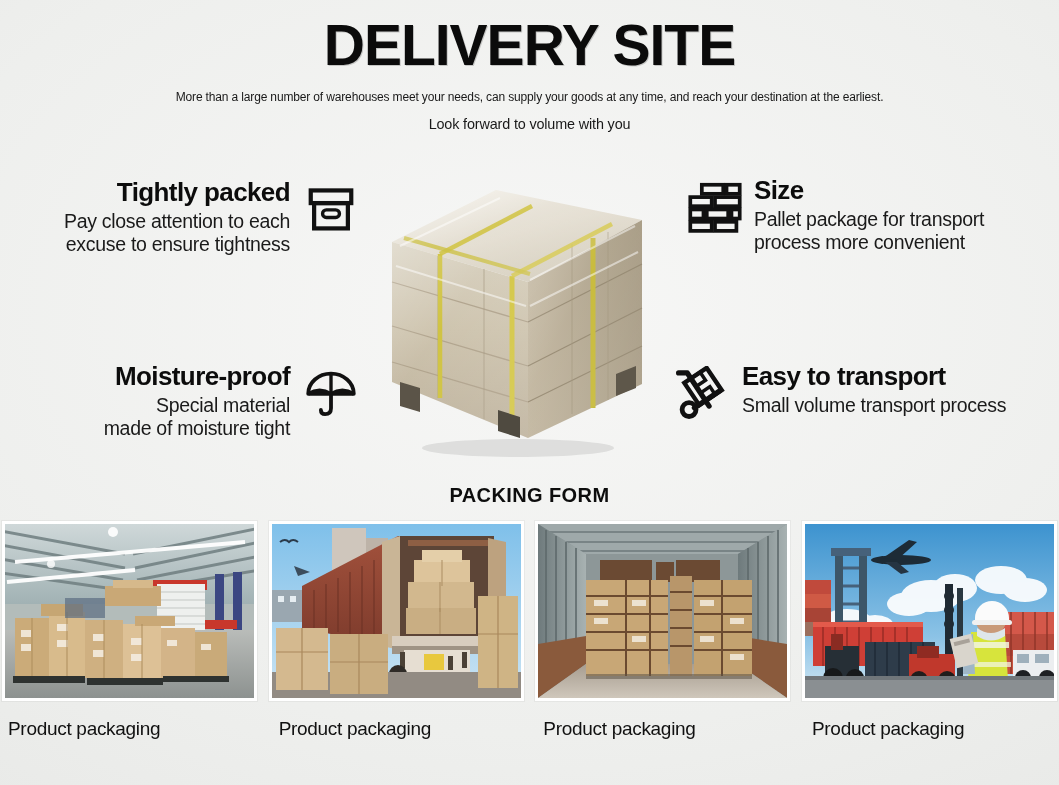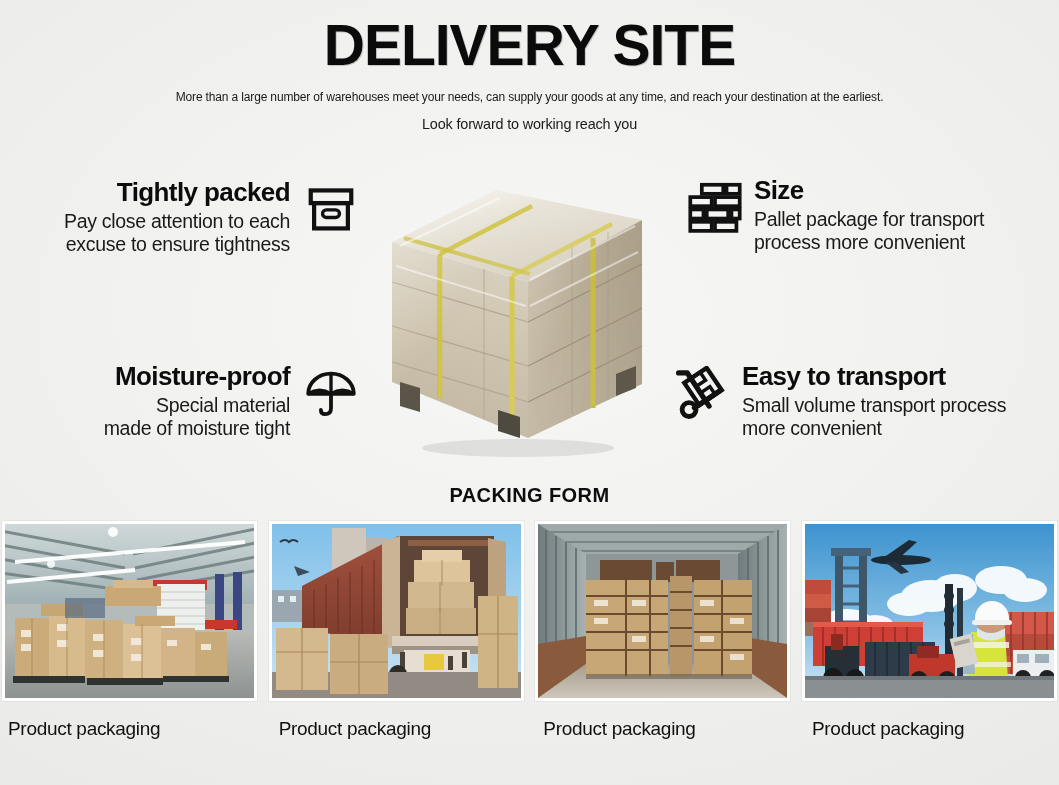--- a/index.html
+++ b/index.html
@@ -176,21 +176,21 @@
   .thumb-cell:nth-child(4) .thumb-caption { padding-left: 10px; }
 </style>
 </head>
 <body>
 
 <div class="page">
 
   <div class="header">
     <h1 class="title">DELIVERY SITE</h1>
     <p class="subtitle-1">More than a large number of warehouses meet your needs, can supply your goods at any time, and reach your destination at the earliest.</p>
-    <p class="subtitle-2">Look forward to working reach you</p>
+    <p class="subtitle-2">Look forward to volume with you</p>
   </div>
 
   <div class="feature feature-left" id="feat-tight">
     <div class="feature-text">
       <div class="feature-head">Tightly packed</div>
       <div class="feature-body">Pay close attention to each</div>
       <div class="feature-body" style="margin-top:0;">excuse to ensure tightness</div>
     </div>
     <div class="feature-icon">
       <svg width="54" height="54" viewBox="0 0 64 64" aria-hidden="true">
@@ -249,21 +249,20 @@
           <rect x="19" y="8" width="31" height="31" fill="none" stroke="#111" stroke-width="5"></rect>
           <rect x="28" y="8" width="13" height="11" fill="none" stroke="#111" stroke-width="4"></rect>
           <rect x="28" y="28" width="13" height="11" fill="none" stroke="#111" stroke-width="4"></rect>
         </g>
         <circle cx="17" cy="50" r="8" fill="none" stroke="#111" stroke-width="5.5"></circle>
       </svg>
     </div>
     <div class="feature-text">
       <div class="feature-head">Easy to transport</div>
       <div class="feature-body">Small volume transport process</div>
-      <div class="feature-body" style="margin-top:0;">more convenient</div>
     </div>
   </div>
 
   <div class="pallet">
     <svg width="270" height="282" viewBox="0 0 270 282" aria-hidden="true">
       <defs>
         <linearGradient id="wrapTop" x1="0" y1="0" x2="0.7" y2="1">
           <stop offset="0%" stop-color="#f3f0e9"></stop>
           <stop offset="55%" stop-color="#e3ddd0"></stop>
           <stop offset="100%" stop-color="#cfc7b4"></stop>

